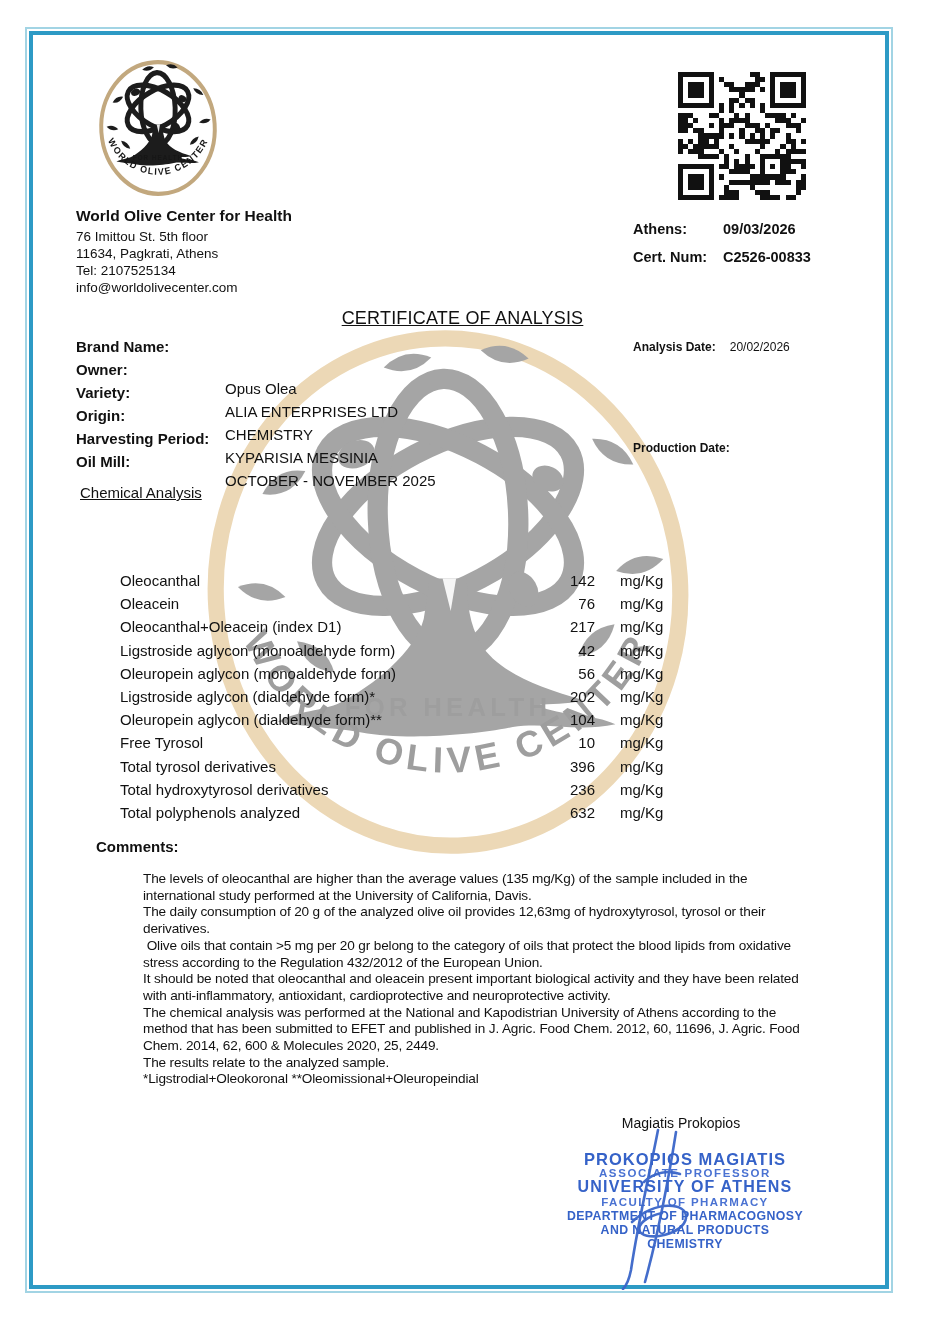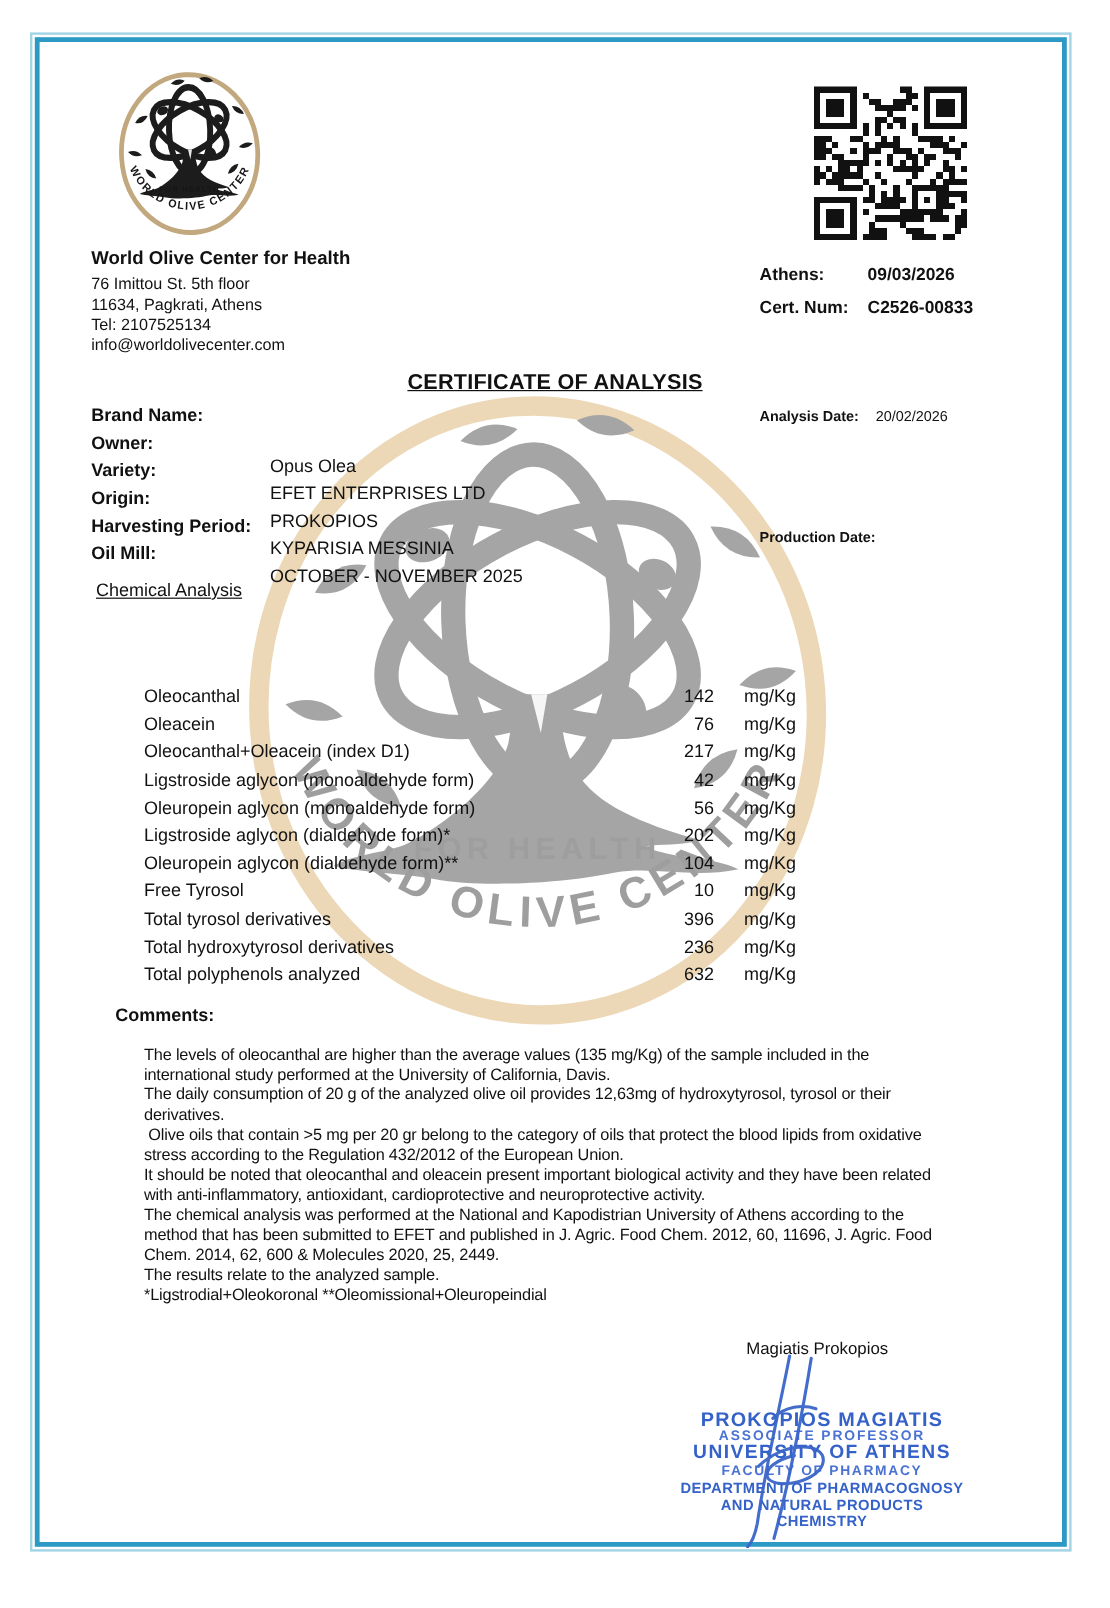--- a/index.html
+++ b/index.html
@@ -21,21 +21,21 @@
   
   .org-name{position:absolute;left:76px;top:207px;font-size:15.5px;font-weight:bold;}
   .org-address{position:absolute;left:76px;top:228px;font-size:13.5px;line-height:17px;}
   .qr-box{position:absolute;left:677px;top:72px;width:130px;height:128px;}
   .meta-row{position:absolute;left:633px;font-size:14.5px;font-weight:bold;display:flex;}
   .meta-row .meta-label{width:90px;}
   .meta-athens{top:221px;justify-content:flex-end;}
   .meta-cert{top:249px;}
   
   .doc-title{position:absolute;left:0;top:308px;width:925px;text-align:center;
-    font-size:18px;font-weight:bold;text-decoration:underline;letter-spacing:.2px;}
+    font-size:18px;font-weight:normal;text-decoration:underline;letter-spacing:.2px;}
   
   .fields{position:absolute;left:76px;top:338px;}
   .field-row{display:flex;height:23px;font-size:15px;align-items:flex-start;}
   .field-label{width:149px;font-weight:bold;}
   .field-value{white-space:nowrap;margin-top:42px;}
   .date-row{position:absolute;left:633px;font-size:12px;display:flex;}
   .date-row .date-label{font-weight:bold;margin-right:14px;}
   .analysis-date-row{top:340px;}
   .production-date-row{top:441px;}
   
@@ -43,27 +43,27 @@
     text-decoration:underline;}
   .chem-table{position:absolute;left:120px;top:572px;width:560px;}
   .ca-row{display:flex;height:23.2px;font-size:15px;}
   .ca-analyte{width:440px;}
   .ca-value{width:35px;text-align:right;}
   .ca-unit{margin-left:25px;}
   
   .comments-heading{position:absolute;left:96px;top:838px;font-size:15px;font-weight:bold;}
   .comments-body{position:absolute;left:120px;top:871px;width:760px;
     font-size:13.6px;line-height:16.7px;letter-spacing:-0.15px;}
-  .comment-line{white-space:pre;}
+  .comment-line{white-space:pre;margin-left:23px;}
   
   .signer-name{position:absolute;left:560px;top:1115px;width:242px;text-align:center;
     font-size:14px;}
   .stamp{position:absolute;left:562px;top:1152px;width:246px;text-align:center;
     color:#3562c8;font-weight:bold;line-height:14.2px;}
-  .stamp-l1{font-size:16.5px;letter-spacing:1px;margin-top:24px;}
+  .stamp-l1{font-size:16.5px;letter-spacing:1px;}
   .stamp-l2{font-size:11.5px;letter-spacing:1.6px;color:#4a72d2;}
   .stamp-l3{font-size:16px;letter-spacing:1.2px;}
   .stamp-l4{font-size:11.5px;letter-spacing:1.4px;color:#4a72d2;}
   .stamp-l5{font-size:12.3px;letter-spacing:.4px;}
   .stamp-l6{font-size:12.3px;letter-spacing:.4px;}
   .signature-svg{position:absolute;left:596px;top:1122px;z-index:3;}
   .hidden-defs{position:absolute;width:0;height:0;overflow:hidden;}
 </style>
 </head>
 <body>
@@ -453,26 +453,26 @@
 
     <div class="fields">
 
         <div class="field-row">
           <span class="field-label">Brand Name:</span>
           <span class="field-value">Opus Olea</span>
         </div>
 
         <div class="field-row">
           <span class="field-label">Owner:</span>
-          <span class="field-value">EFET ENTERPRISES LTD</span>
+          <span class="field-value">ALIA ENTERPRISES LTD</span>
         </div>
 
         <div class="field-row">
           <span class="field-label">Variety:</span>
-          <span class="field-value">PROKOPIOS</span>
+          <span class="field-value">CHEMISTRY</span>
         </div>
 
         <div class="field-row">
           <span class="field-label">Origin:</span>
           <span class="field-value">KYPARISIA MESSINIA</span>
         </div>
 
         <div class="field-row">
           <span class="field-label">Harvesting Period:</span>
           <span class="field-value">OCTOBER - NOVEMBER 2025</span>

